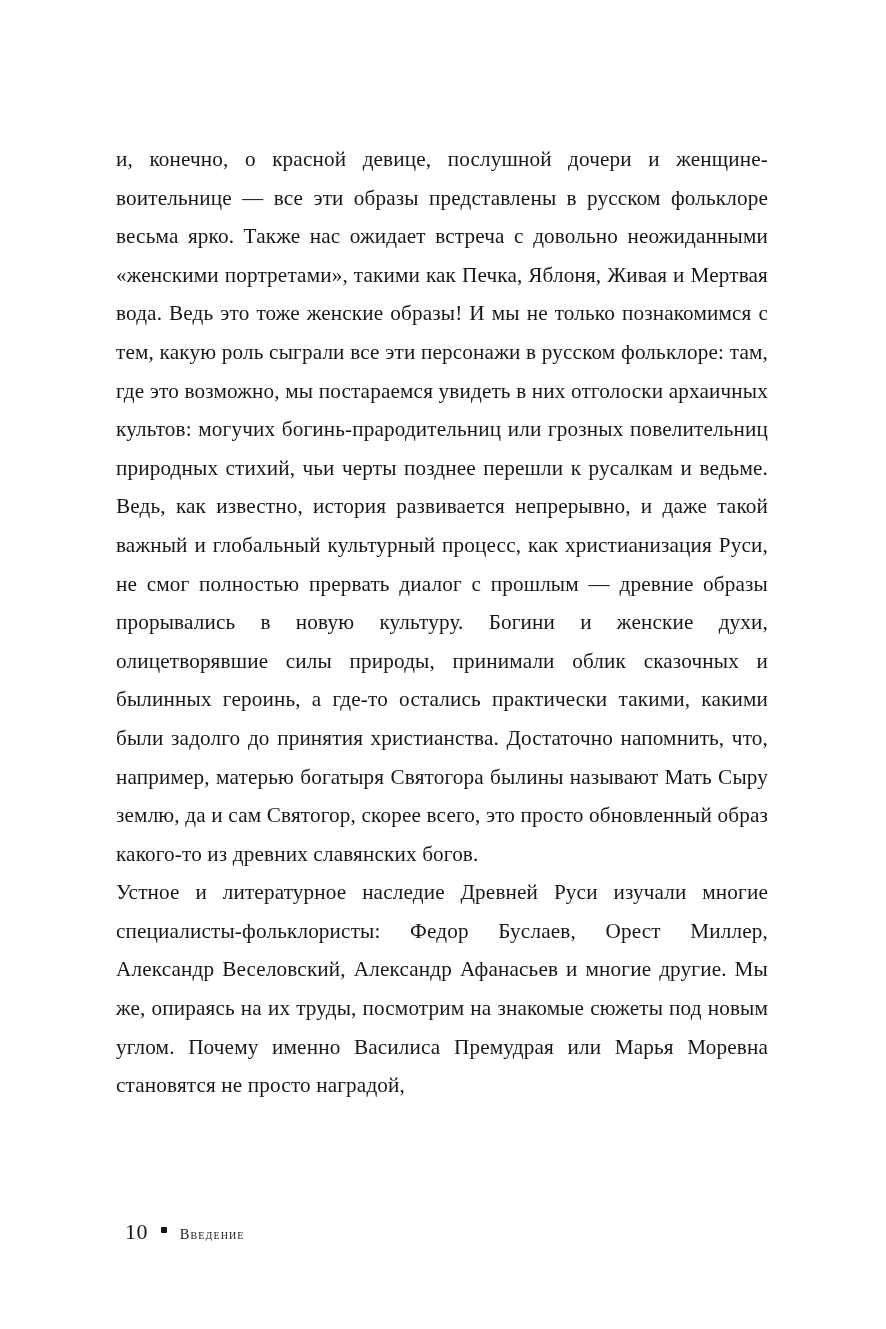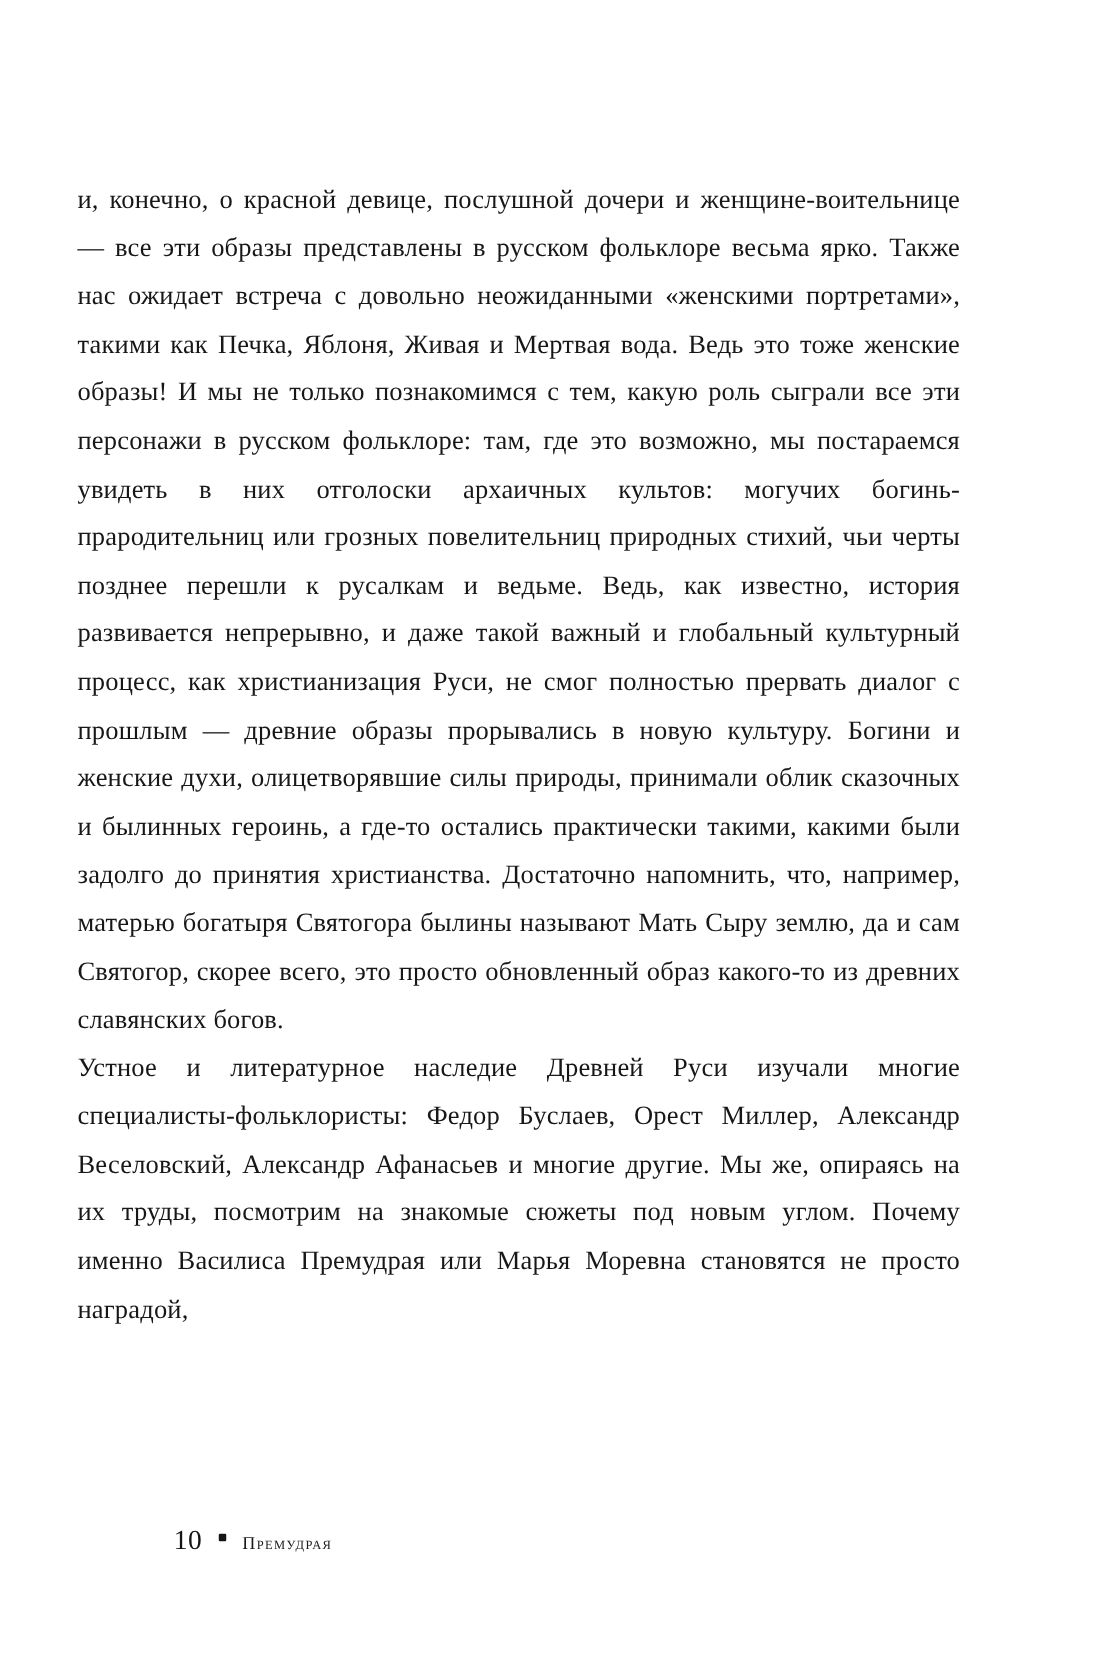--- a/index.html
+++ b/index.html
@@ -12,38 +12,38 @@
     background: #ffffff;
     font-family: "Liberation Serif", "DejaVu Serif", serif;
     color: #1b1b1b;
     overflow: hidden;
   }
   .page {
     position: relative;
     width: 886px;
     height: 1329px;
     box-sizing: border-box;
-    padding: 140px 118px 0 62px;
+    padding: 140px 118px 0 116px;
   }
   .body-text {
     font-size: 21.2px;
     line-height: 38.6px;
     text-align: justify;
     text-justify: inter-word;
     letter-spacing: 0.15px;
     color: #171717;
   }
   .body-text p {
     margin: 0;
   }
   .body-text p + p {
   }
   .footer {
     position: absolute;
-    left: 139px;
+    left: 125px;
     bottom: 84px;
     display: flex;
     align-items: baseline;
     gap: 13px;
   }
   .folio {
     font-size: 22px;
     color: #141414;
     letter-spacing: 0.4px;
   }
@@ -69,16 +69,16 @@
 <div class="page">
 
   <div class="body-text">
     <p>и, конечно, о красной девице, послушной дочери и женщине-воительнице — все эти образы представлены в русском фольклоре весьма ярко. Также нас ожидает встреча с довольно неожиданными «женскими портретами», такими как Печка, Яблоня, Живая и Мертвая вода. Ведь это тоже женские образы! И мы не только познакомимся с тем, какую роль сыграли все эти персонажи в русском фольклоре: там, где это возможно, мы постараемся увидеть в них отголоски архаичных культов: могучих богинь-прародительниц или грозных повелительниц природных стихий, чьи черты позднее перешли к русалкам и ведьме. Ведь, как известно, история развивается непрерывно, и даже такой важный и глобальный культурный процесс, как христианизация Руси, не смог полностью прервать диалог с прошлым — древние образы прорывались в новую культуру. Богини и женские духи, олицетворявшие силы природы, принимали облик сказочных и былинных героинь, а где-то остались практически такими, какими были задолго до принятия христианства. Достаточно напомнить, что, например, матерью богатыря Святогора былины называют Мать Сыру землю, да и сам Святогор, скорее всего, это просто обновленный образ какого-то из древних славянских богов.</p>
     <p>Устное и литературное наследие Древней Руси изучали многие специалисты-фольклористы: Федор Буслаев, Орест Миллер, Александр Веселовский, Александр Афанасьев и многие другие. Мы же, опираясь на их труды, посмотрим на знакомые сюжеты под новым углом. Почему именно Василиса Премудрая или Марья Моревна становятся не просто наградой,</p>
   </div>
 
   <div class="footer">
     <span class="folio">10</span>
     <span class="footer-dot"></span>
-    <span class="running-head">Премудрая</span>
+    <span class="running-head">Введение</span>
   </div>
 
 </div>
 
 </body></html>

